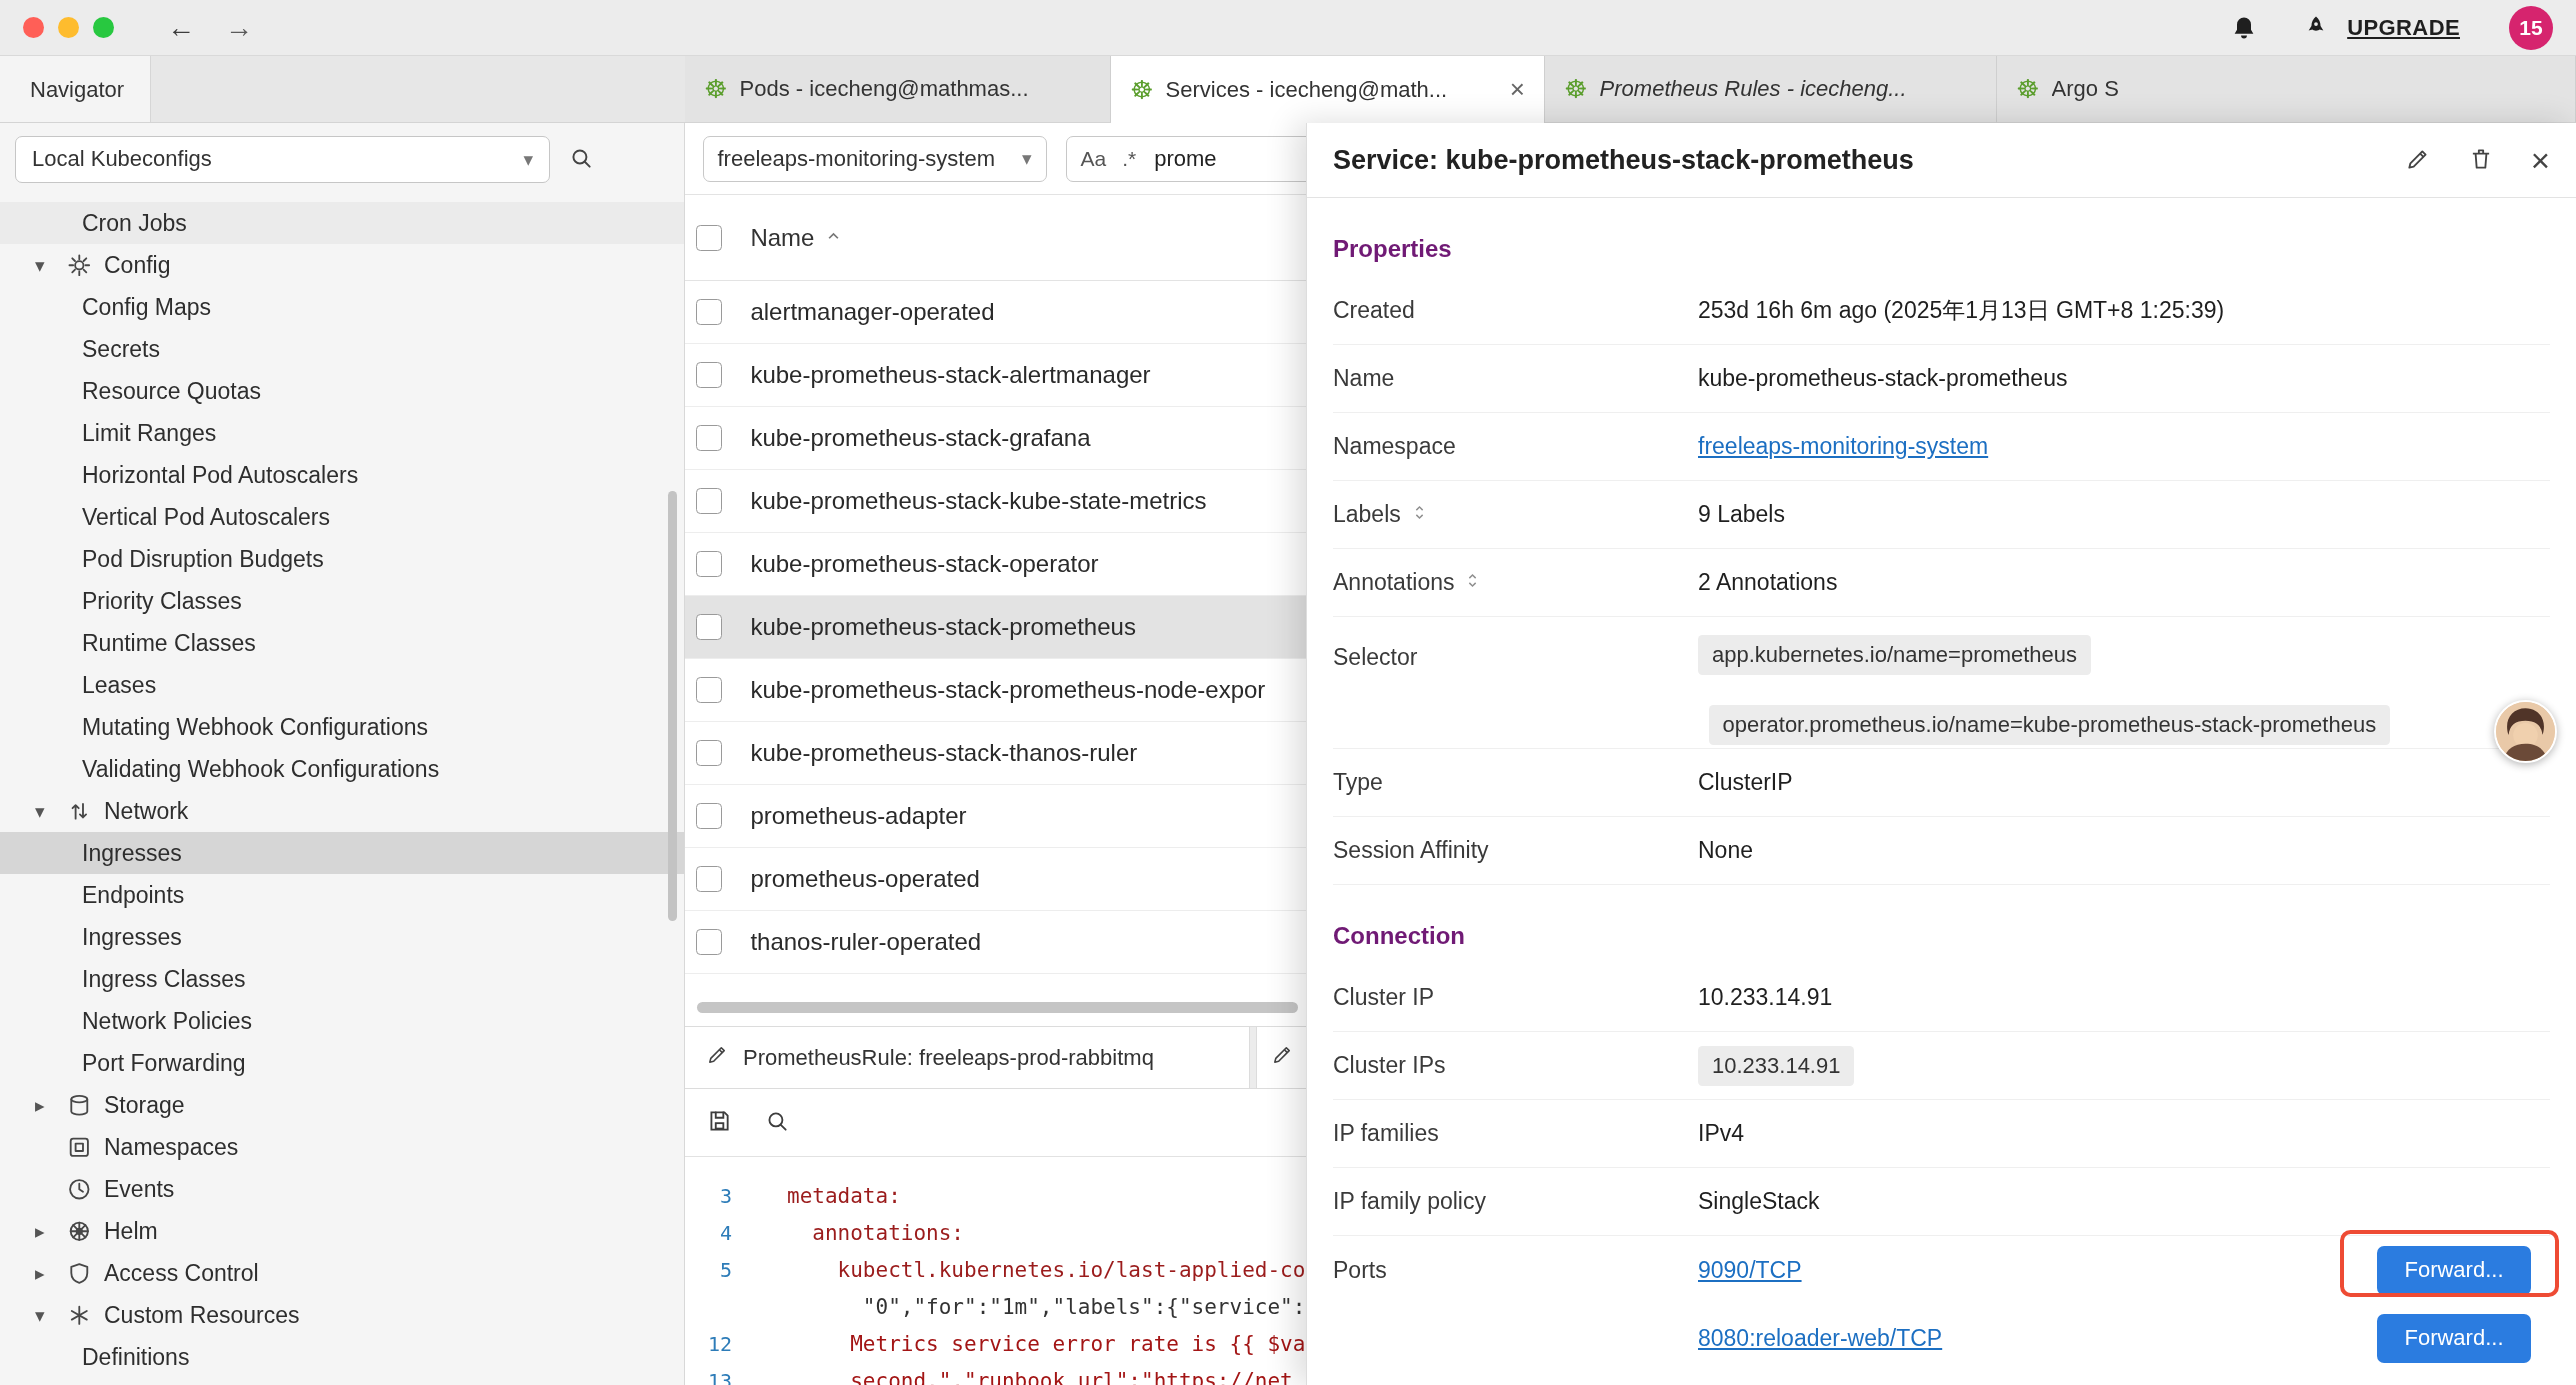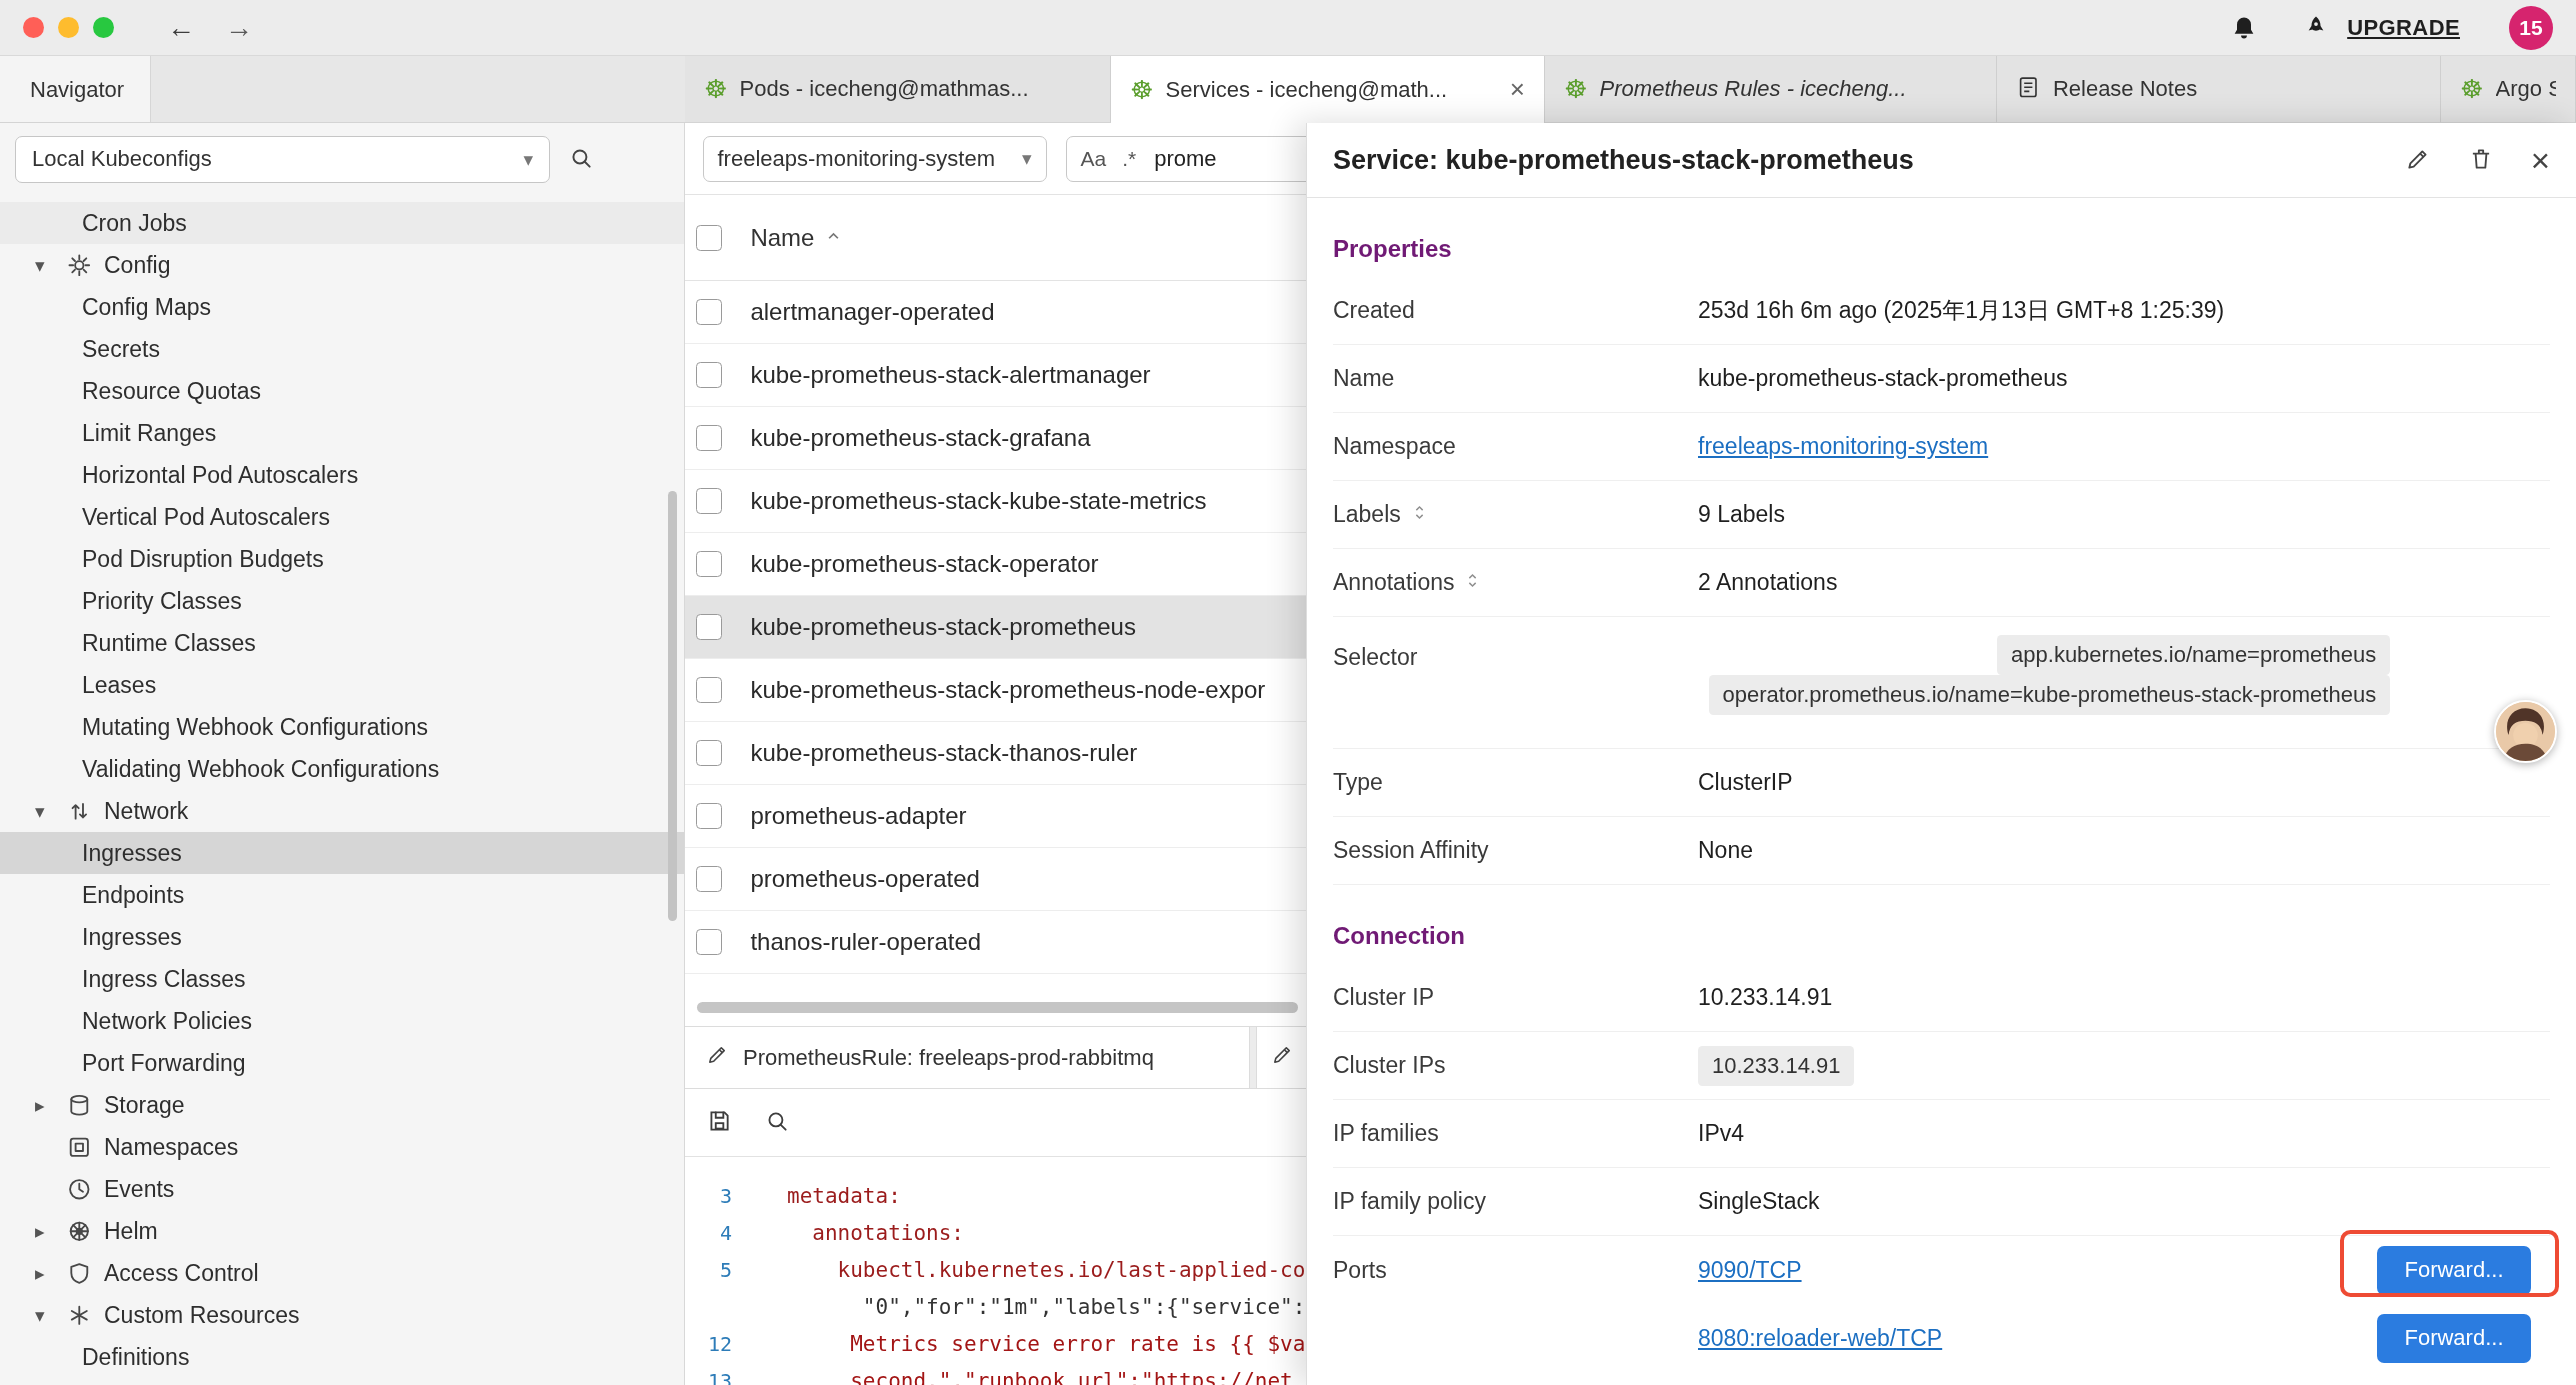--- a/index.html
+++ b/index.html
@@ -90,21 +90,21 @@
   .d-body { padding:0 26px; }
   .sec-head { height:79px; display:flex; align-items:flex-end; padding-bottom:14px; font-size:24px; font-weight:700; color:#701a75; }
   .prow { min-height:68px; display:flex; align-items:center; border-bottom:0.9px solid #efefef; }
   .plabel { width:365px; flex:none; font-size:23px; color:#3a3a3a; display:flex; align-items:center; gap:8.8px; }
   .updown svg { width:19px; height:19px; stroke:#8f8f8f; fill:none; stroke-width:1.8; }
   .pvalue { font-size:23px; color:#1f1f1f; }
   .plink { font-size:23px; color:#1c6fc2; text-decoration:underline; cursor:pointer; }
   .chip { display:inline-block; background:#ececec; border-radius:4.4px; padding:7px 14px; font-size:22px; color:#333; white-space:nowrap; }
   .prow.selector { height:132px; align-items:flex-start; border-bottom:0.9px solid #efefef; }
   .prow.selector .plabel { height:81px; }
-  .chips { padding-top:17.5px; display:flex; flex-direction:column; align-items:flex-end; gap:0; }
+  .chips { padding-top:17.5px; display:flex; flex-direction:column; align-items:flex-start; gap:30px; }
   .chips .c2 { margin-left:10.5px; }
   .prow.ports { border-bottom:none; align-items:flex-start; padding:0; }
   .prow.ports .plabel { height:68px; }
   .ports-lines { flex:1; display:flex; flex-direction:column; }
   .pline { height:68px; display:flex; align-items:center; padding-right:19px; }
   .pline .flex { flex:1; }
   .fwd-btn { width:154px; height:49px; background:#2b7ce0; border-radius:7px; color:#fff; font-size:22px; display:flex; align-items:center; justify-content:center; }
   .red-annotation { position:absolute; left:1033px; top:1107px; width:219px; height:67px; border:4.4px solid #ee4b34; border-radius:10.5px; pointer-events:none; }
 
   .avatar { position:absolute; left:2494px; top:700px; width:63px; height:63px; border-radius:50%; border:2.6px solid #fff; box-shadow:0 1.8px 8.8px rgba(0,0,0,.3); overflow:hidden; background:#e9c9a8; }
@@ -150,29 +150,20 @@
     </div>
     <div class="tab t1 active">
       <span class="k8s">☸</span>
       <span class="tab-label">Services - icecheng@math...</span>
       <span class="tclose">×</span>
     </div>
     <div class="tab t2 preview">
       <span class="k8s">☸</span>
       <span class="tab-label">Prometheus Rules - icecheng...</span>
     </div>
-    <div class="tab t3">
-      <span class="doc-icon">
-        <svg viewBox="0 0 24 24">
-            <rect x="4.5" y="3" width="15" height="18" rx="2"></rect>
-            <path d="M8 8h8M8 12h8M8 16h5"></path>
-          </svg>
-      </span>
-      <span class="tab-label">Release Notes</span>
-    </div>
     <div class="tab t4">
       <span class="k8s">☸</span>
       <span class="tab-label">Argo S</span>
     </div>
   </div>
 
   <div class="sidebar">
     <div class="s-toolbar">
       <div class="kubeconfig-select">
         <span>Local Kubeconfigs</span>

